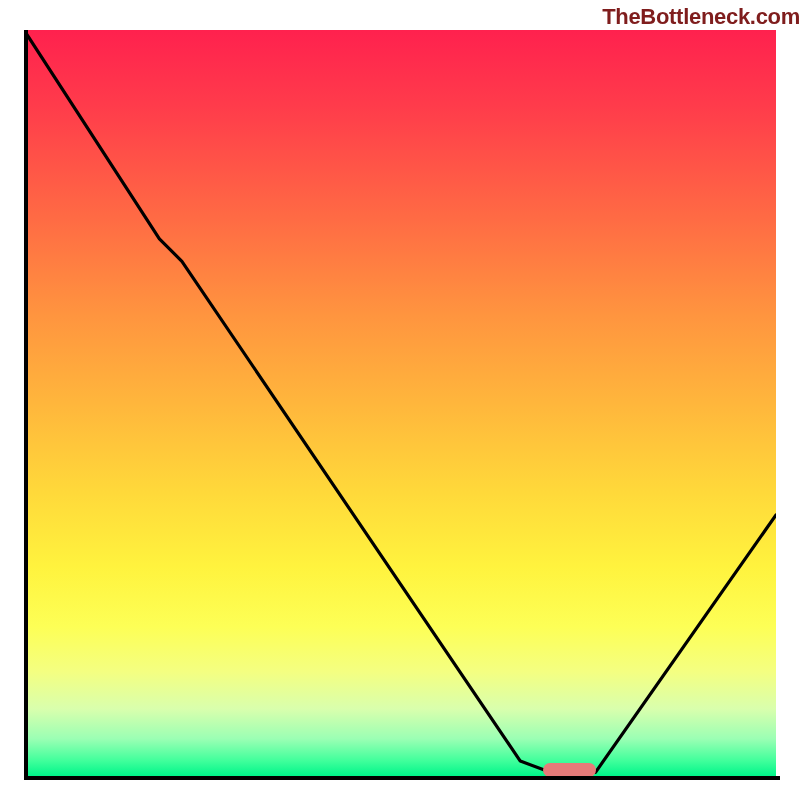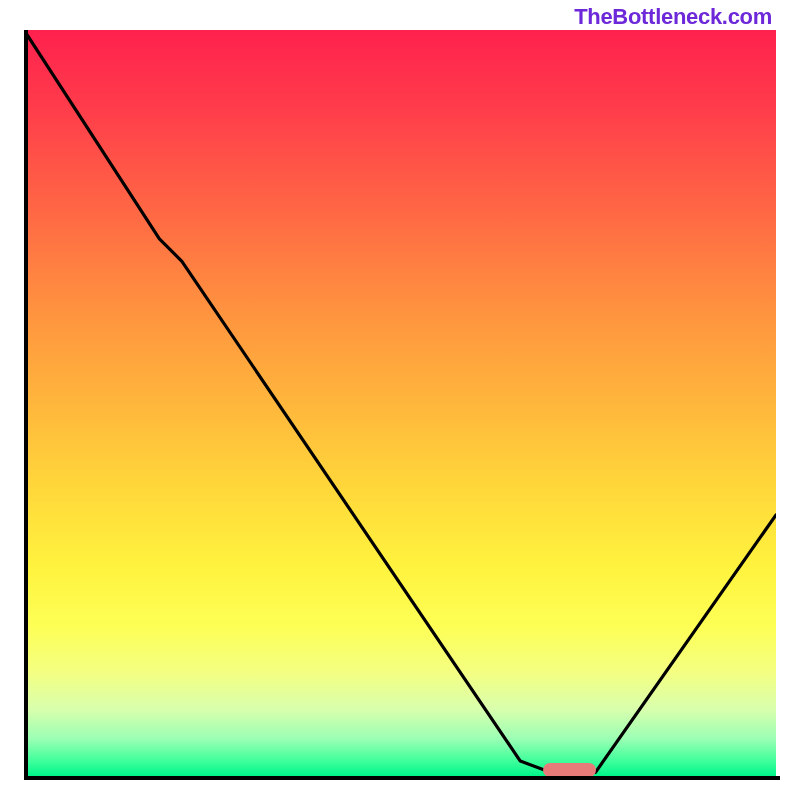--- a/index.html
+++ b/index.html
@@ -36,25 +36,25 @@
   }
   .axis-bottom {
     left: 24px;
     top: 776px;
     width: 756px;
     height: 4px;
   }
   .watermark {
     position: absolute;
     top: 4px;
-    right: 28px;
+    right: 0;
     font-family: Arial, Helvetica, sans-serif;
     font-size: 22px;
     font-weight: 600;
-    color: #6d28d9;
+    color: #7f1d1d;
     letter-spacing: -0.3px;
   }
   .gradient {
     position: absolute;
     inset: 0;
     background: linear-gradient(
       to bottom,
       #ff214e 0%,
       #ff3b4b 10%,
       #ff6a44 25%,

